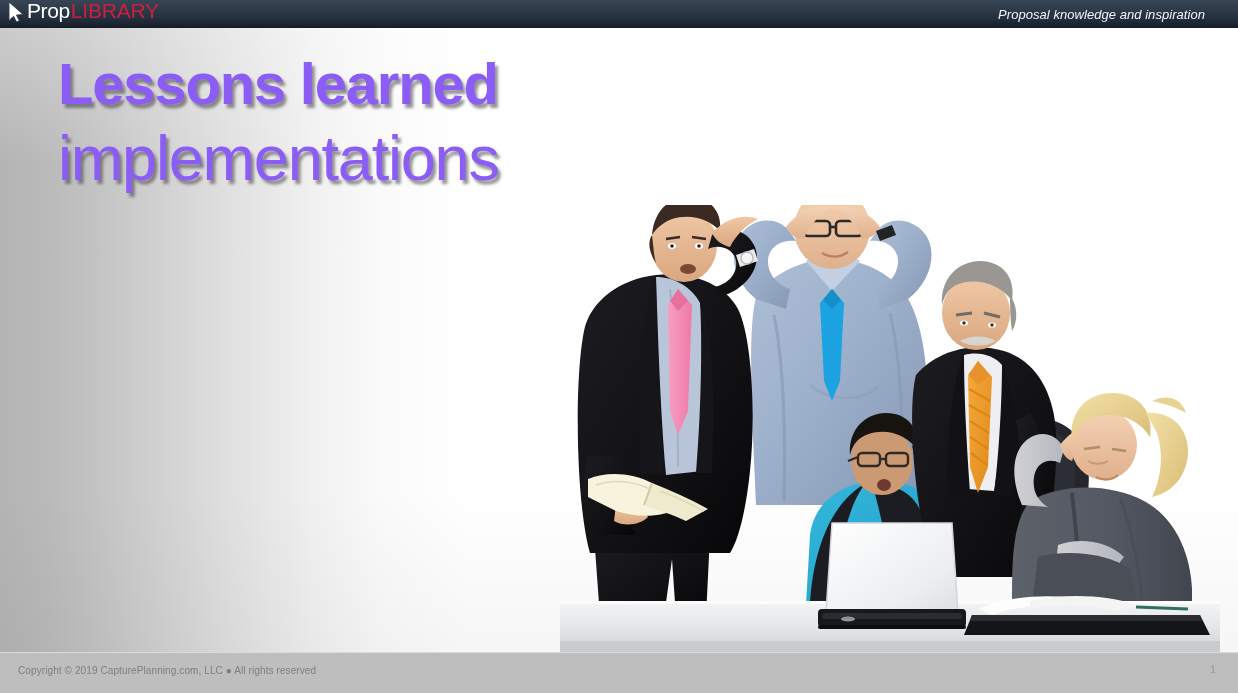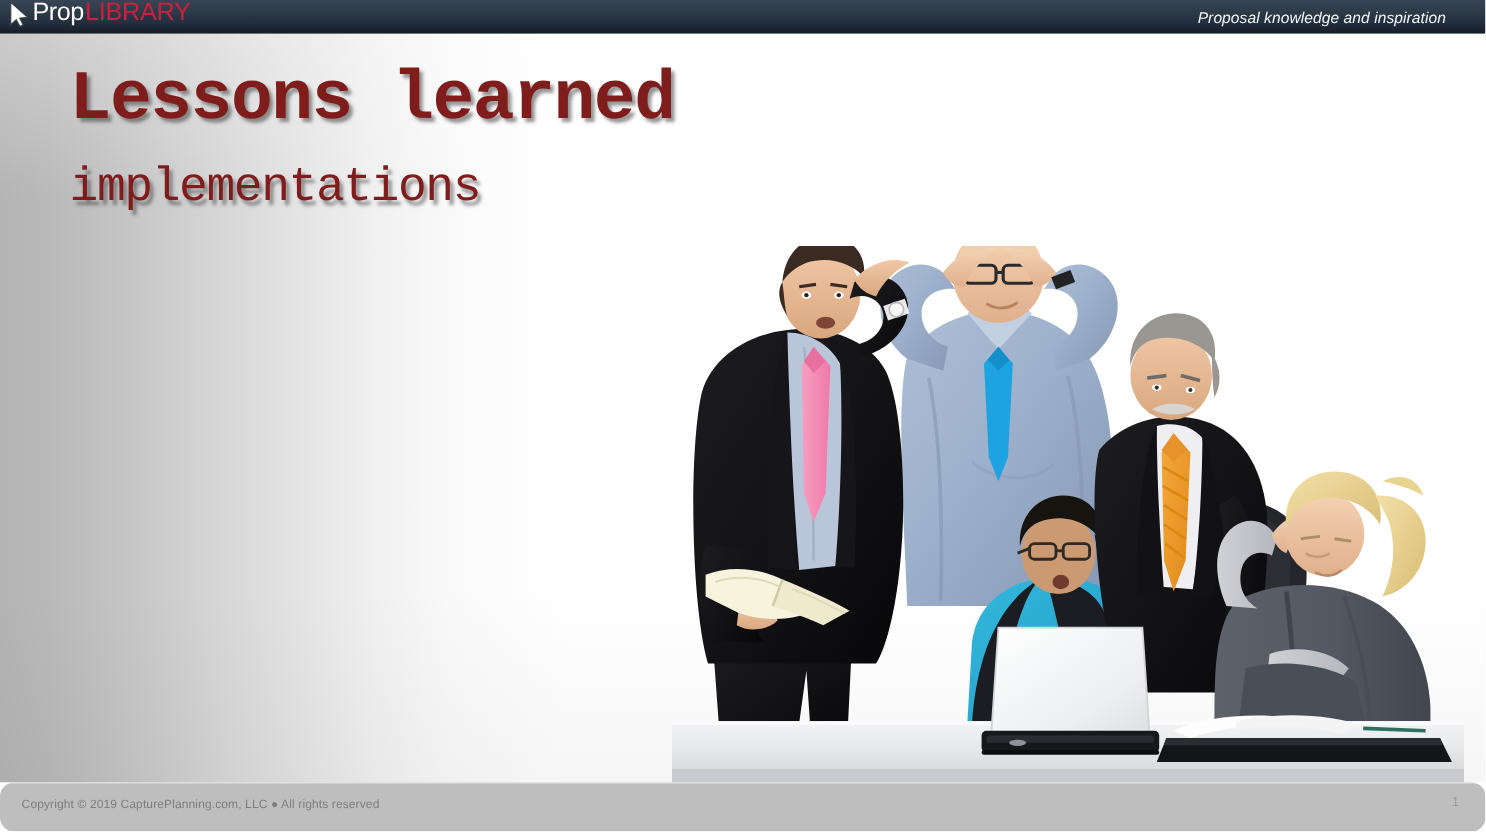--- a/index.html
+++ b/index.html
@@ -109,58 +109,56 @@
     letter-spacing: 0.05px;
   }
 
   
   .title-block {
     position: absolute;
     left: 58px; top: 48px;
     width: 860px;
   }
   .title-line {
-    color: #7f1d1d;
+    color: #8b5cf6;
     letter-spacing: -1.2px;
     text-shadow: 3px 4px 3px rgba(60,60,60,0.55);
     white-space: nowrap;
-    font-family: Liberation Mono, monospace;
   }
   .tl1 {
     font-size: 58px;
     font-weight: 700;
     line-height: 72px;
   }
   .tl2 {
     font-size: 58px;
     font-weight: 400;
     line-height: 76px;
   }
   .tl2 .strong { font-weight: 700; }
   .tl3 {
-    font-size: 40px;
+    font-size: 63px;
     font-weight: 400;
     line-height: 76px;
   }
 
   
   .photo {
     position: absolute;
     left: 560px; top: 205px;
     width: 660px; height: 447px;
   }
   .photo svg { display: block; width: 100%; height: 100%; }
 
   
   .footer {
     position: absolute;
     left: 0; top: 652px;
     width: 1238px; height: 41px;
     background: #bebebe;
-    border-radius: 12px;
   }
   .footer-top-line {
     position: absolute;
     left: 0; top: 0;
     width: 100%; height: 1px;
     background: rgba(255,255,255,0.45);
   }
   .copyright {
     position: absolute;
     left: 18px; top: 13px;

